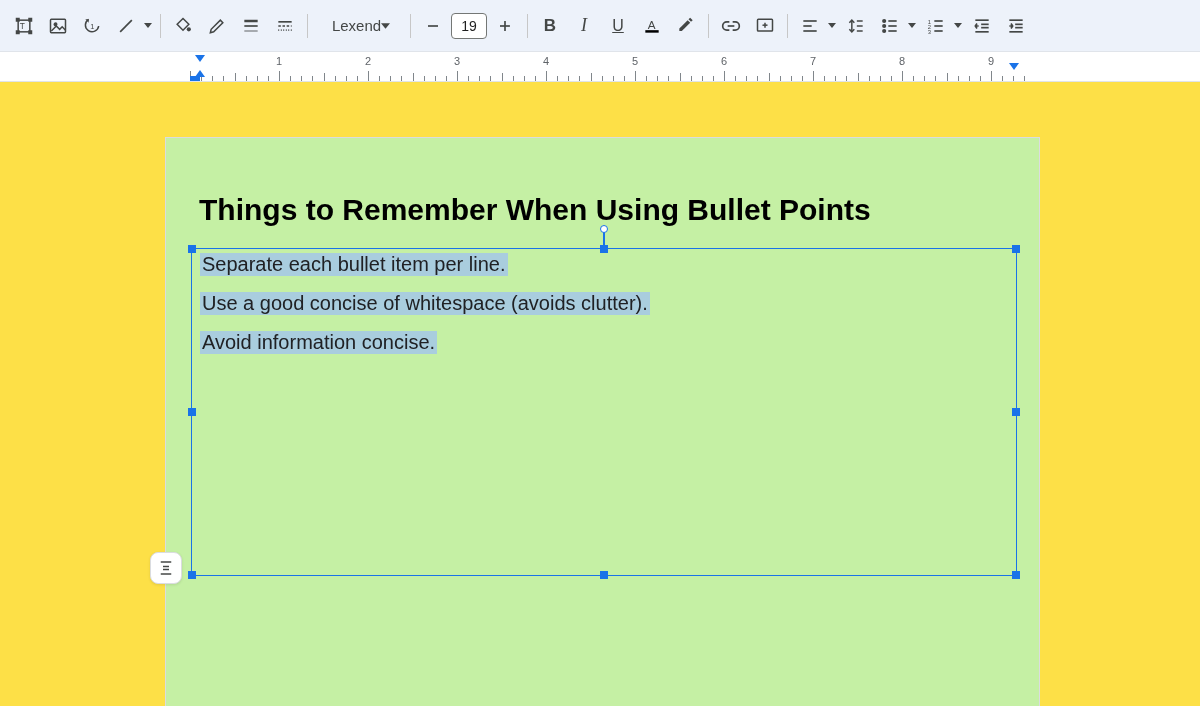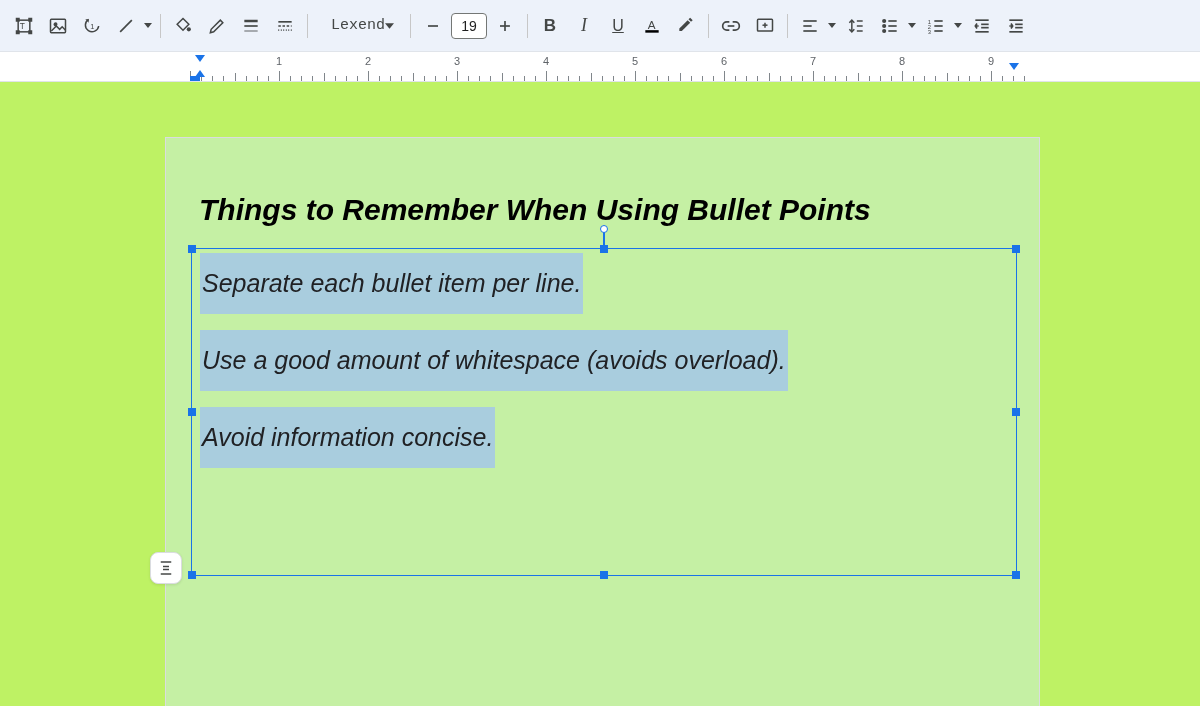--- a/index.html
+++ b/index.html
@@ -42,27 +42,26 @@
     display:flex;
     align-items:center;
     justify-content:center;
     color:#444746;
   }
   .font-name {
     min-width: 90px;
     height: 32px;
     display: flex;
     align-items: center;
-    justify-content: flex-end;
+    justify-content: center;
     padding: 0 10px 0 14px;
     font-size: 15px;
     color: #444746;
     cursor: pointer;
     border-radius: 4px;
-    font-family: Liberation Mono, monospace;
   }
   .font-size-group {
     display:flex;
     align-items:center;
     gap:2px;
   }
   .size-input {
     width: 36px;
     height: 26px;
     border: 1px solid #747775;
@@ -121,22 +120,21 @@
   }
   .indent-rect {
     width:10px; height:5px; background:#1a73e8;
   }
 
   
   .canvas {
     position: relative;
     width: 100%;
     height: calc(100% - 82px);
-    background: #bef264;
-    font-style: italic;
+    background: #fde047;
   }
   .slide {
     position: absolute;
     left: 165px;
     top: 55px;
     width: 875px;
     height: 590px;
     background: #c5f0a4;
     border: 1px solid #dadce0;
   }
@@ -154,25 +152,25 @@
     left: 25px;
     top: 110px;
     width: 826px;
     height: 328px;
     border: 1.5px solid #1a73e8;
   }
   .textbox .content {
     padding: 4px 8px 0 8px;
   }
   .bullet-line {
-    font-size: 25px;
+    font-size: 20px;
     color: #202124;
     display:inline-block;
     background: #a9cdde;
-    padding: 16px 2px;
+    padding: 0 2px;
     margin-bottom: 16px;
     font-family: 'Segoe UI', Arial, sans-serif;
   }
   
   .sh {
     position:absolute;
     width:8px; height:8px;
     background:#1a73e8;
     border:0;
   }
@@ -527,21 +525,21 @@
       <div class="sh tl"></div>
       <div class="sh tm"></div>
       <div class="sh tr"></div>
       <div class="sh ml"></div>
       <div class="sh mr"></div>
       <div class="sh bl"></div>
       <div class="sh bm"></div>
       <div class="sh br"></div>
       <div class="content" id="bullet-container">
           <div><span class="bullet-line">Separate each bullet item per line.</span></div>
-          <div><span class="bullet-line">Use a good amount of whitespace (avoids overload).</span></div>
+          <div><span class="bullet-line">Use a good concise of whitespace (avoids clutter).</span></div>
           <div><span class="bullet-line">Avoid information concise.</span></div>
         </div>
     </div>
   </div>
   <div class="side-float">
     <svg width="18" height="18" viewBox="0 0 24 24" stroke="#444746" stroke-width="2" fill="none">
         <line x1="5" y1="4" x2="19" y2="4"></line>
         <line x1="5" y1="20" x2="19" y2="20"></line>
         <line x1="8" y1="10" x2="16" y2="10"></line>
         <line x1="8" y1="14" x2="16" y2="14"></line>

